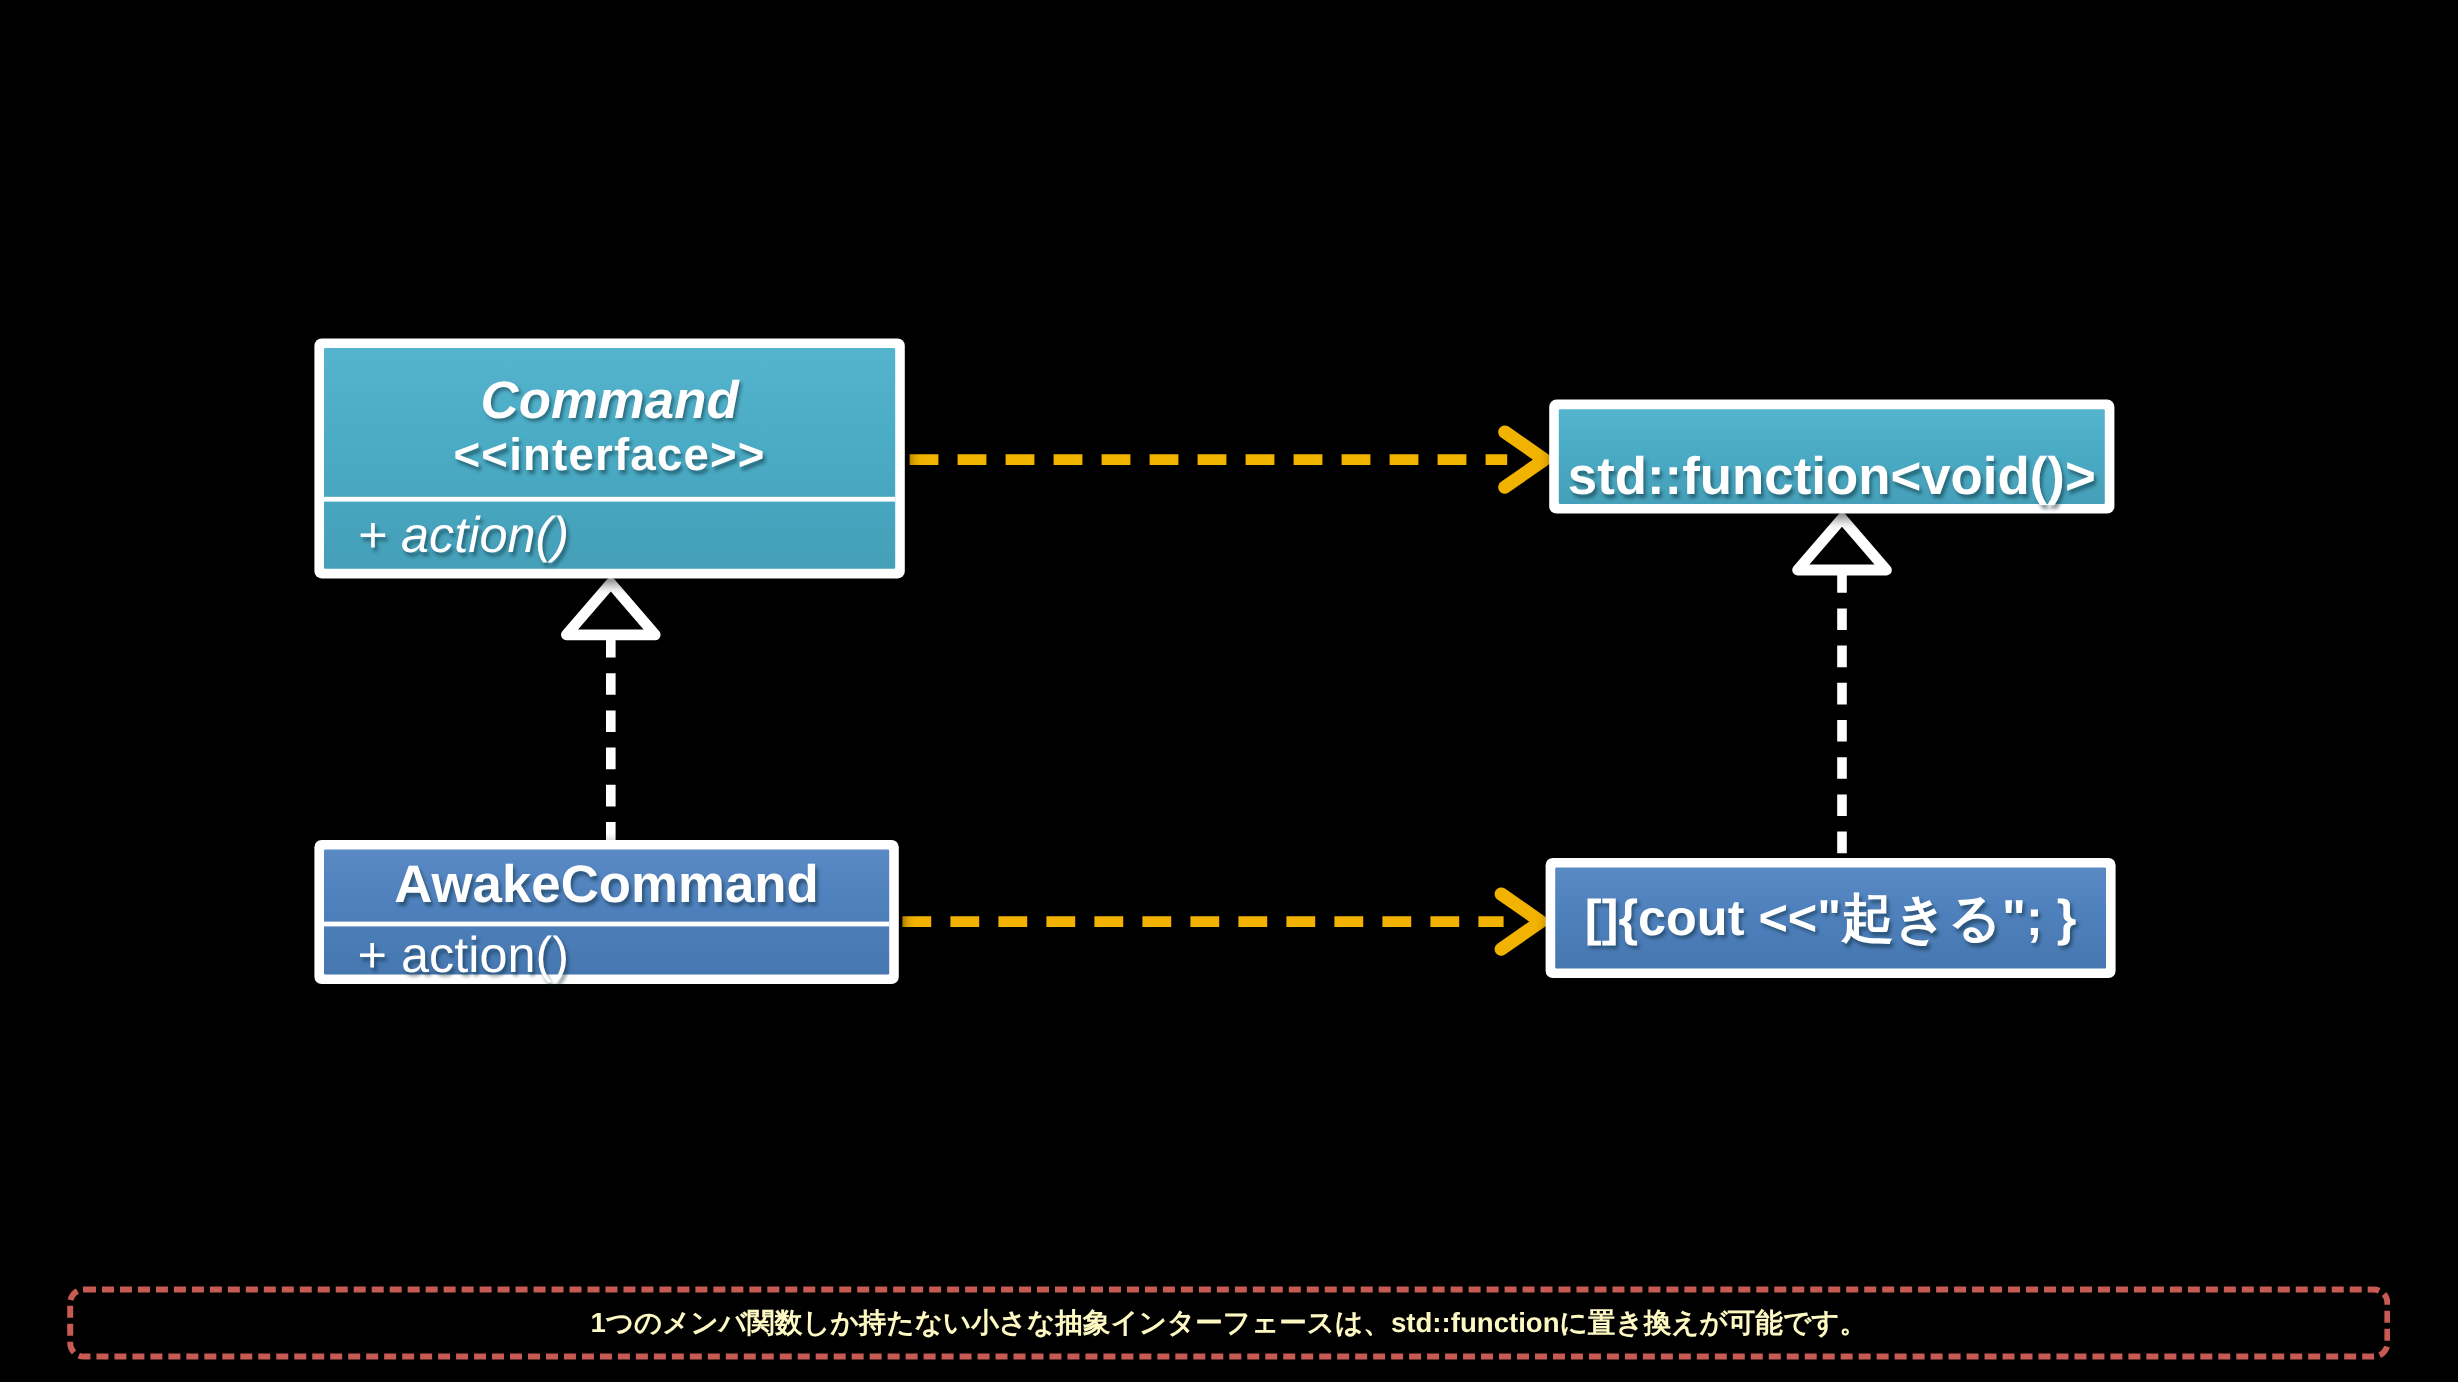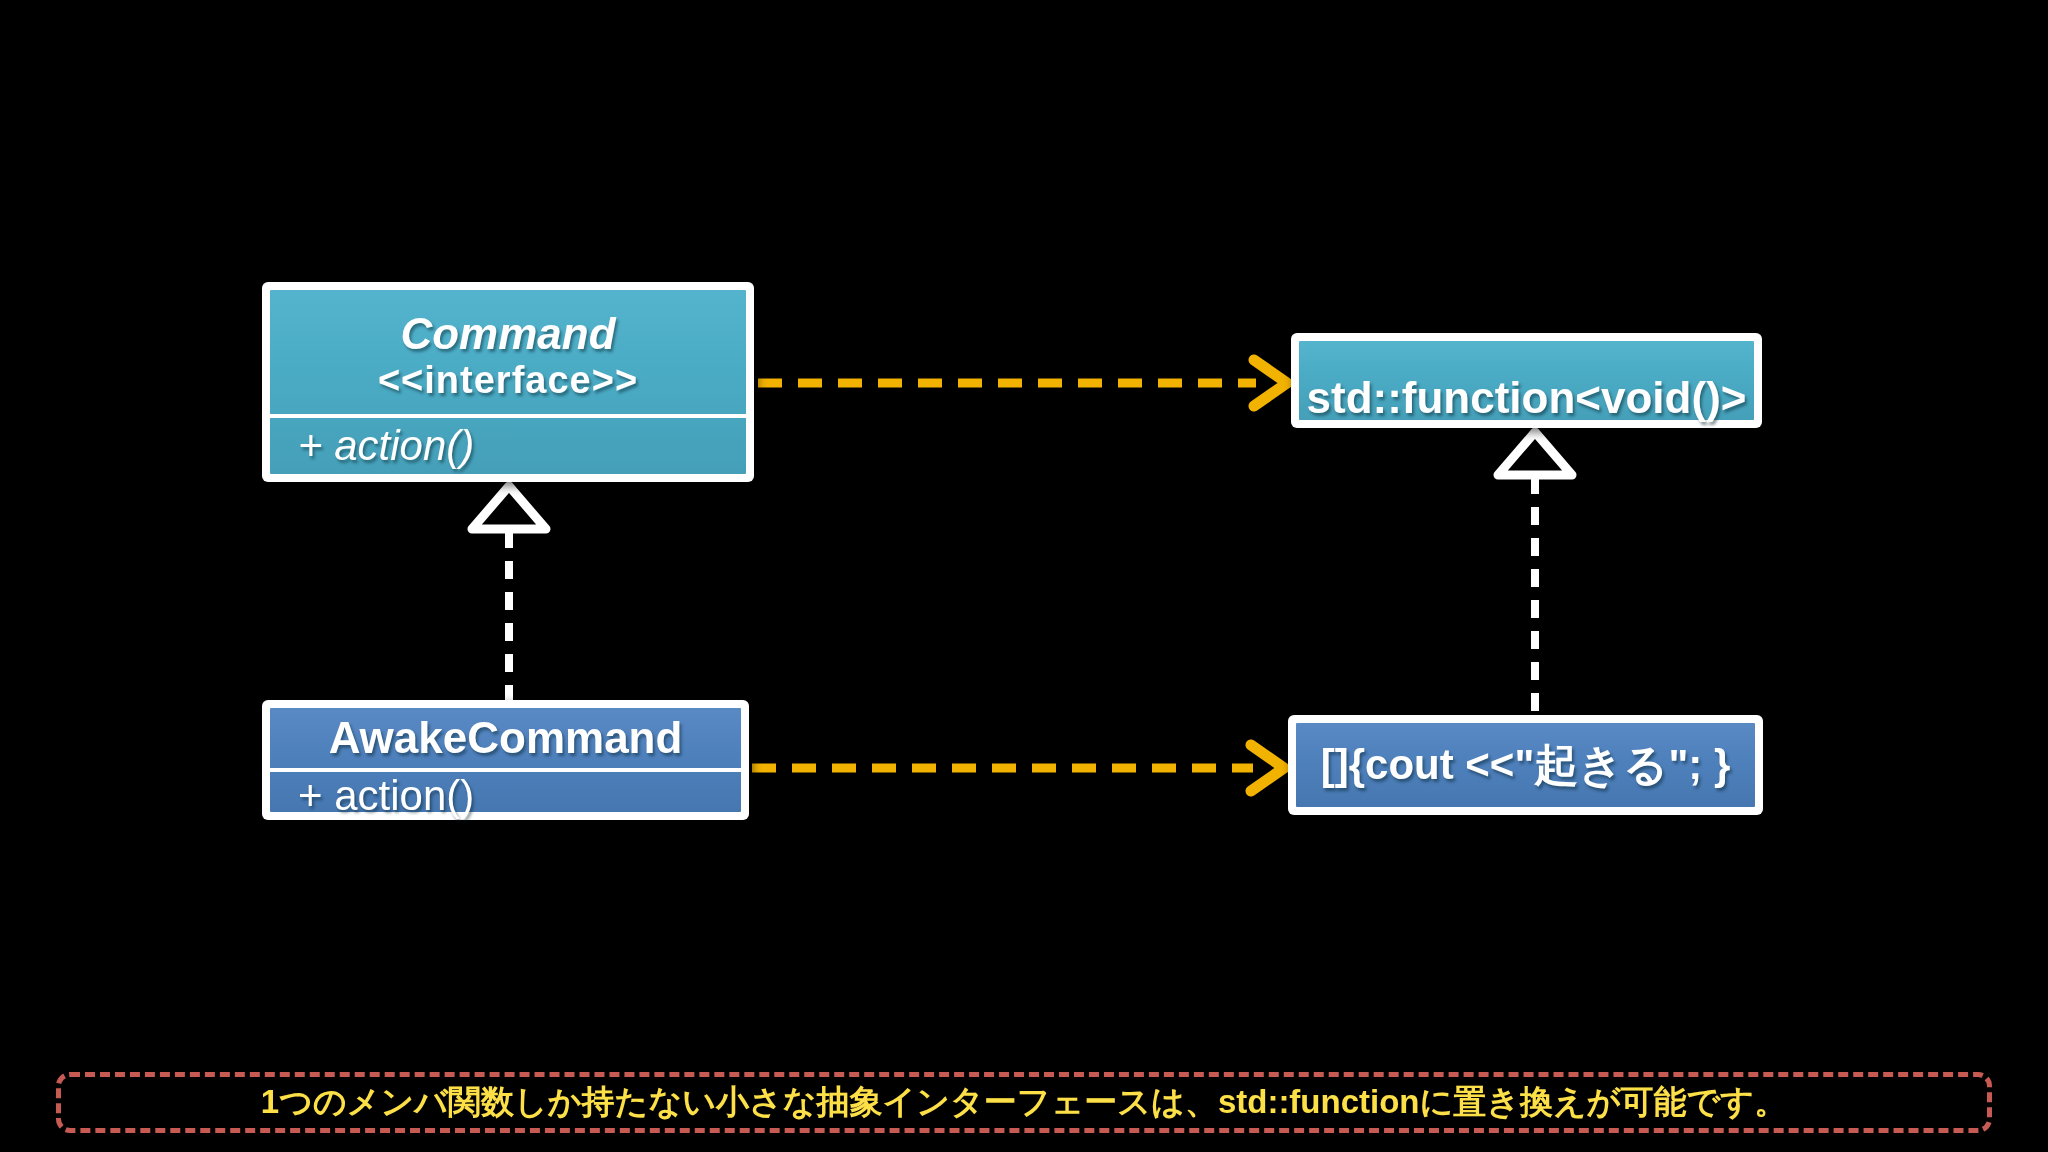--- a/index.html
+++ b/index.html
@@ -86,23 +86,23 @@
     height: 61px;
     box-sizing: border-box;
     border: 5px dashed #C75B54;
     border-radius: 14px;
     background: #000;
     display: flex;
     align-items: center;
     justify-content: center;
   }
   .note-text {
-    font-size: 33px;
+    font-size: 23px;
     font-weight: 600;
-    color: #fde047;
+    color: #fef9c3;
     white-space: nowrap;
     text-shadow: 2px 2px 2px #000, -2px 2px 2px #000, 2px -2px 2px #000, -2px -2px 2px #000;
   }
   
   #arrows-svg {
     position: absolute;
     inset: 0;
     pointer-events: none;
   }
 </style>

